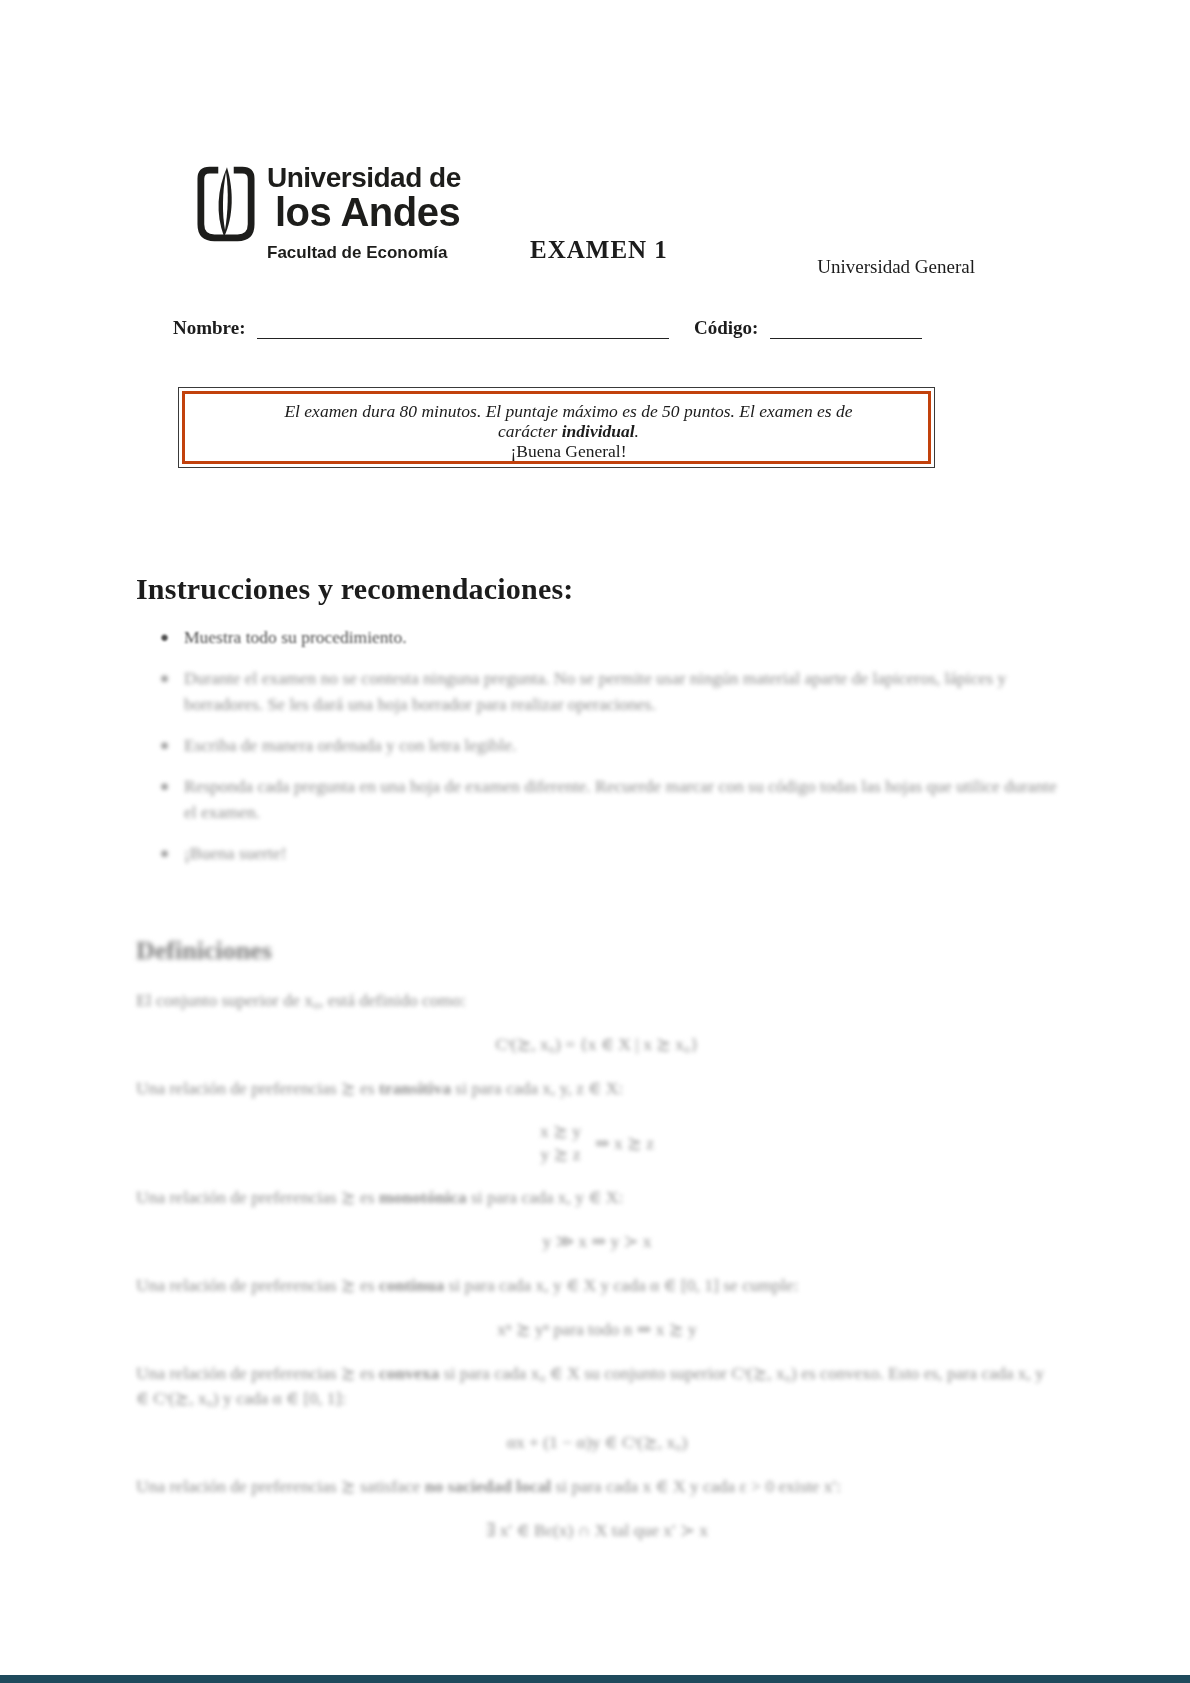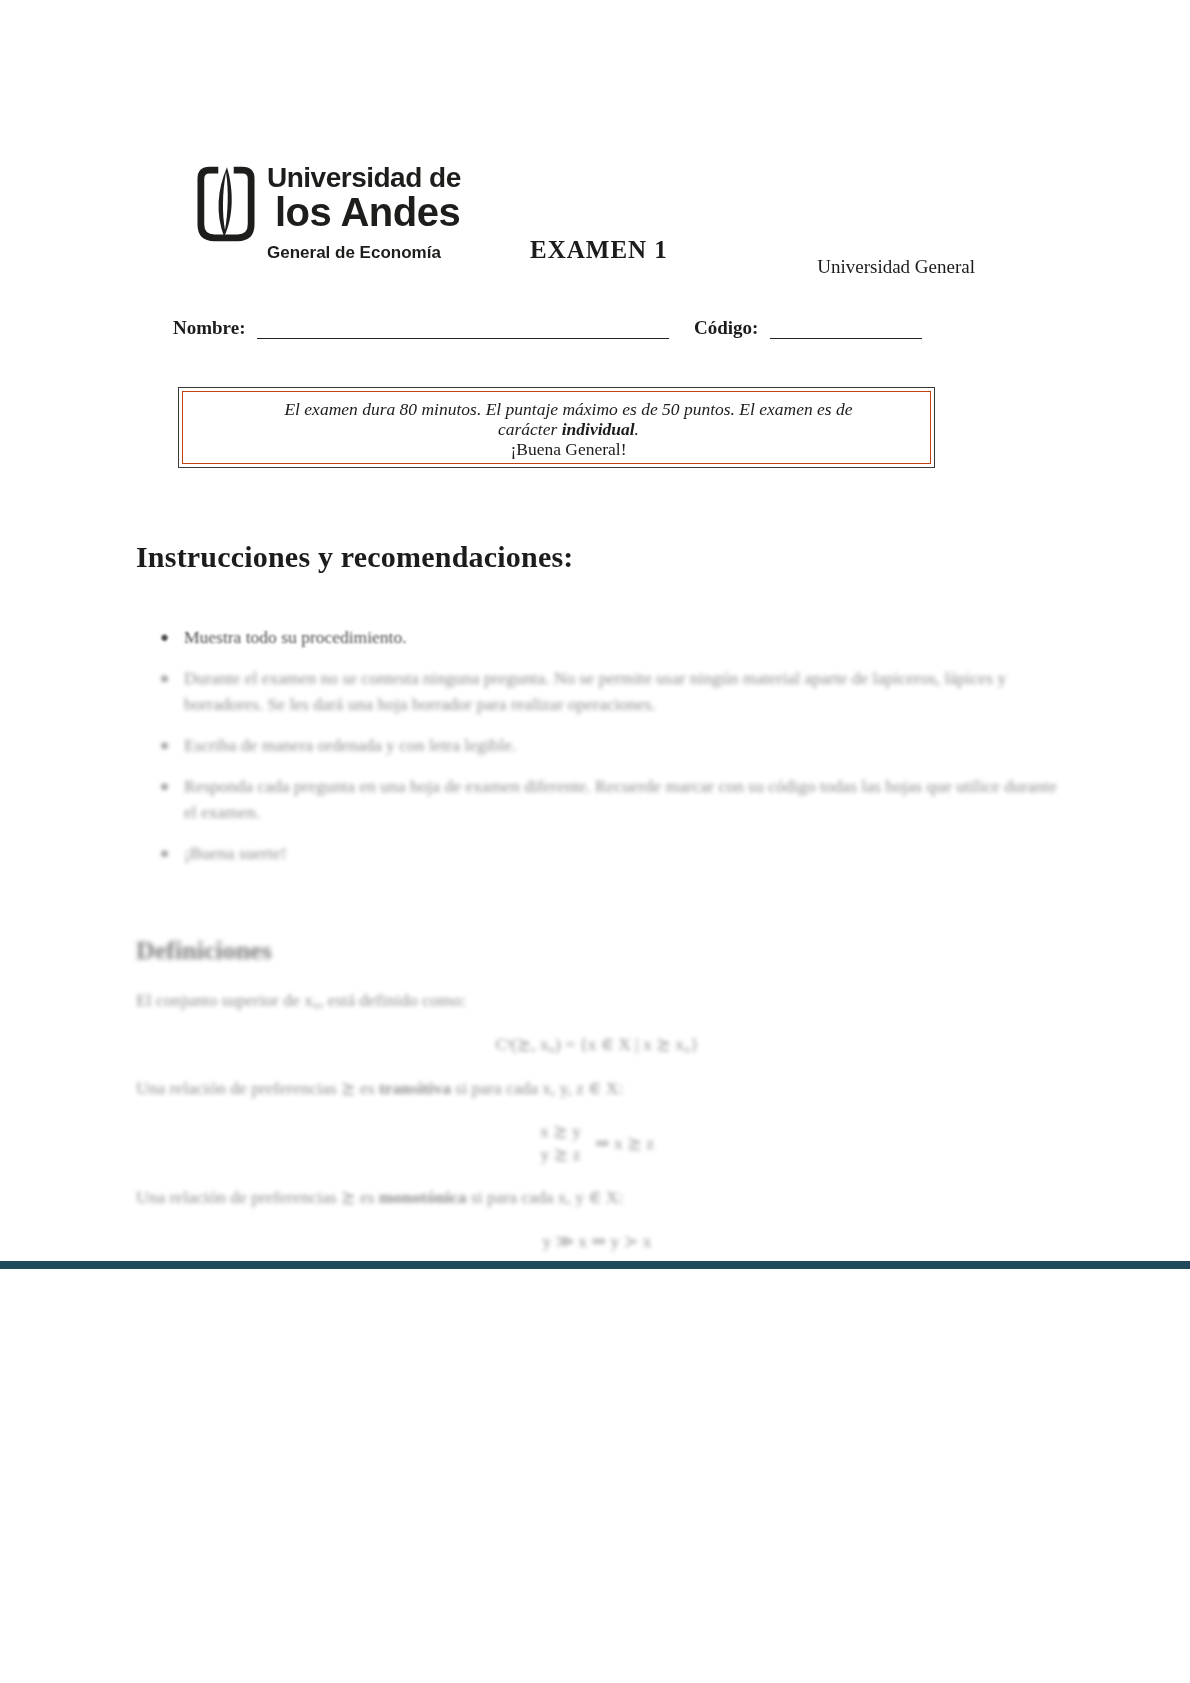--- a/index.html
+++ b/index.html
@@ -1,17 +1,17 @@
 <!DOCTYPE html>
 <html><head>
 <meta charset="utf-8">
 <style>
   html,body{margin:0;padding:0;background:#ffffff;}
   .page{
-    position:relative; width:1190px; height:1269px; margin:0 auto;
+    position:relative; width:1190px; height:1683px; margin:0 auto;
     background:#ffffff; overflow:hidden;
     font-family:"Liberation Serif","DejaVu Serif",serif; color:#1c1c1c;
   }
   
   .logo{position:absolute; left:197px; top:163px;}
   .logo-shield{position:absolute; left:0; top:2px;}
   .logo-text{position:absolute; left:70px; top:0; font-family:"Liberation Sans","DejaVu Sans",sans-serif; color:#1d1d1b; white-space:nowrap;}
   .logo-l1{font-size:28px; font-weight:bold; letter-spacing:-0.5px; line-height:30px;}
   .logo-l2{font-size:40px; font-weight:bold; letter-spacing:-0.5px; line-height:38px;margin-left:8px;}
   .logo-l3{font-size:17px; font-weight:bold; margin-top:12px; letter-spacing:0px;}
@@ -21,25 +21,25 @@
   
   .field-row{position:absolute; top:317px; left:0; width:1190px; height:30px;padding-left:44px;}
   .field-label{font-size:19px; font-weight:bold;}
   .name-group{position:absolute; left:173px; top:0; white-space:nowrap;}
   .code-group{position:absolute; left:694px; top:0; white-space:nowrap;}
   .write-line{display:inline-block; border-bottom:1.4px solid #222; height:21px; vertical-align:bottom; margin-left:12px;}
   .name-line{width:412px;}
   .code-line{width:152px;}
   
   .notice-outer{position:absolute; left:178px; top:387px; width:757px; height:81px; border:1.4px solid #3a3a3a; padding:3px; box-sizing:border-box; background:#fff;}
-  .notice-inner{border:1px solid #c2410c; width:100%; height:100%; box-sizing:border-box; text-align:center; padding-top:7px; font-size:17.5px; line-height:20px;padding-left:24px;}
+  .notice-inner{border:3px solid #c2410c; width:100%; height:100%; box-sizing:border-box; text-align:center; padding-top:7px; font-size:17.5px; line-height:20px;padding-left:24px;}
   .notice-it{font-style:italic;}
   .notice-bold{font-style:italic; font-weight:bold;}
   
-  .h-instructions{position:absolute; left:136px; top:540px; font-size:30px; font-weight:bold; letter-spacing:0.2px;}
+  .h-instructions{position:absolute; left:136px; top:572px; font-size:30px; font-weight:bold; letter-spacing:0.2px;}
   .h-definitions{position:absolute; left:136px; top:936px; font-size:26px; font-weight:bold;}
   
   .blur-light{filter:blur(1px); color:#4c4c4c;}
   .blur-heavy{filter:blur(2.2px); color:#8f8f8f;}
   .blur-head{filter:blur(2.4px); color:#7d7d7d;}
   
   .instr-list{position:absolute; left:160px; top:624px; width:900px; font-size:17.5px; line-height:26px;}
   .instr-item{display:flex; margin-bottom:15px;}
   .instr-marker{width:24px; flex:0 0 24px; font-size:15px; line-height:26px;}
   .instr-text{flex:1;}
@@ -60,21 +60,21 @@
 
   <div class="logo">
     <svg class="logo-shield" width="58" height="78" viewBox="0 0 60 78">
       <path d="M22 4 H13 Q4 4 4 13 V60 Q4 74 18 74 H42 Q56 74 56 60 V13 Q56 4 47 4 H38" fill="none" stroke="#1d1d1b" stroke-width="7"></path>
       <path d="M31 1 C21 24 19 49 28 73 C38 52 38 24 31 1 Z" fill="#1d1d1b"></path>
       <path d="M30 6 C26 28 26 50 29 66 C32 48 33 26 30 6 Z" fill="#ffffff"></path>
     </svg>
     <div class="logo-text">
       <div class="logo-l1">Universidad de</div>
       <div class="logo-l2">los Andes</div>
-      <div class="logo-l3">General de Economía</div>
+      <div class="logo-l3">Facultad de Economía</div>
     </div>
   </div>
 
   <div class="exam-title">EXAMEN 1</div>
   <div class="course-title">Universidad General</div>
 
   <div class="field-row">
     <div class="name-group">
       <span class="field-label">Nombre:</span><span class="write-line name-line"></span>
     </div>

